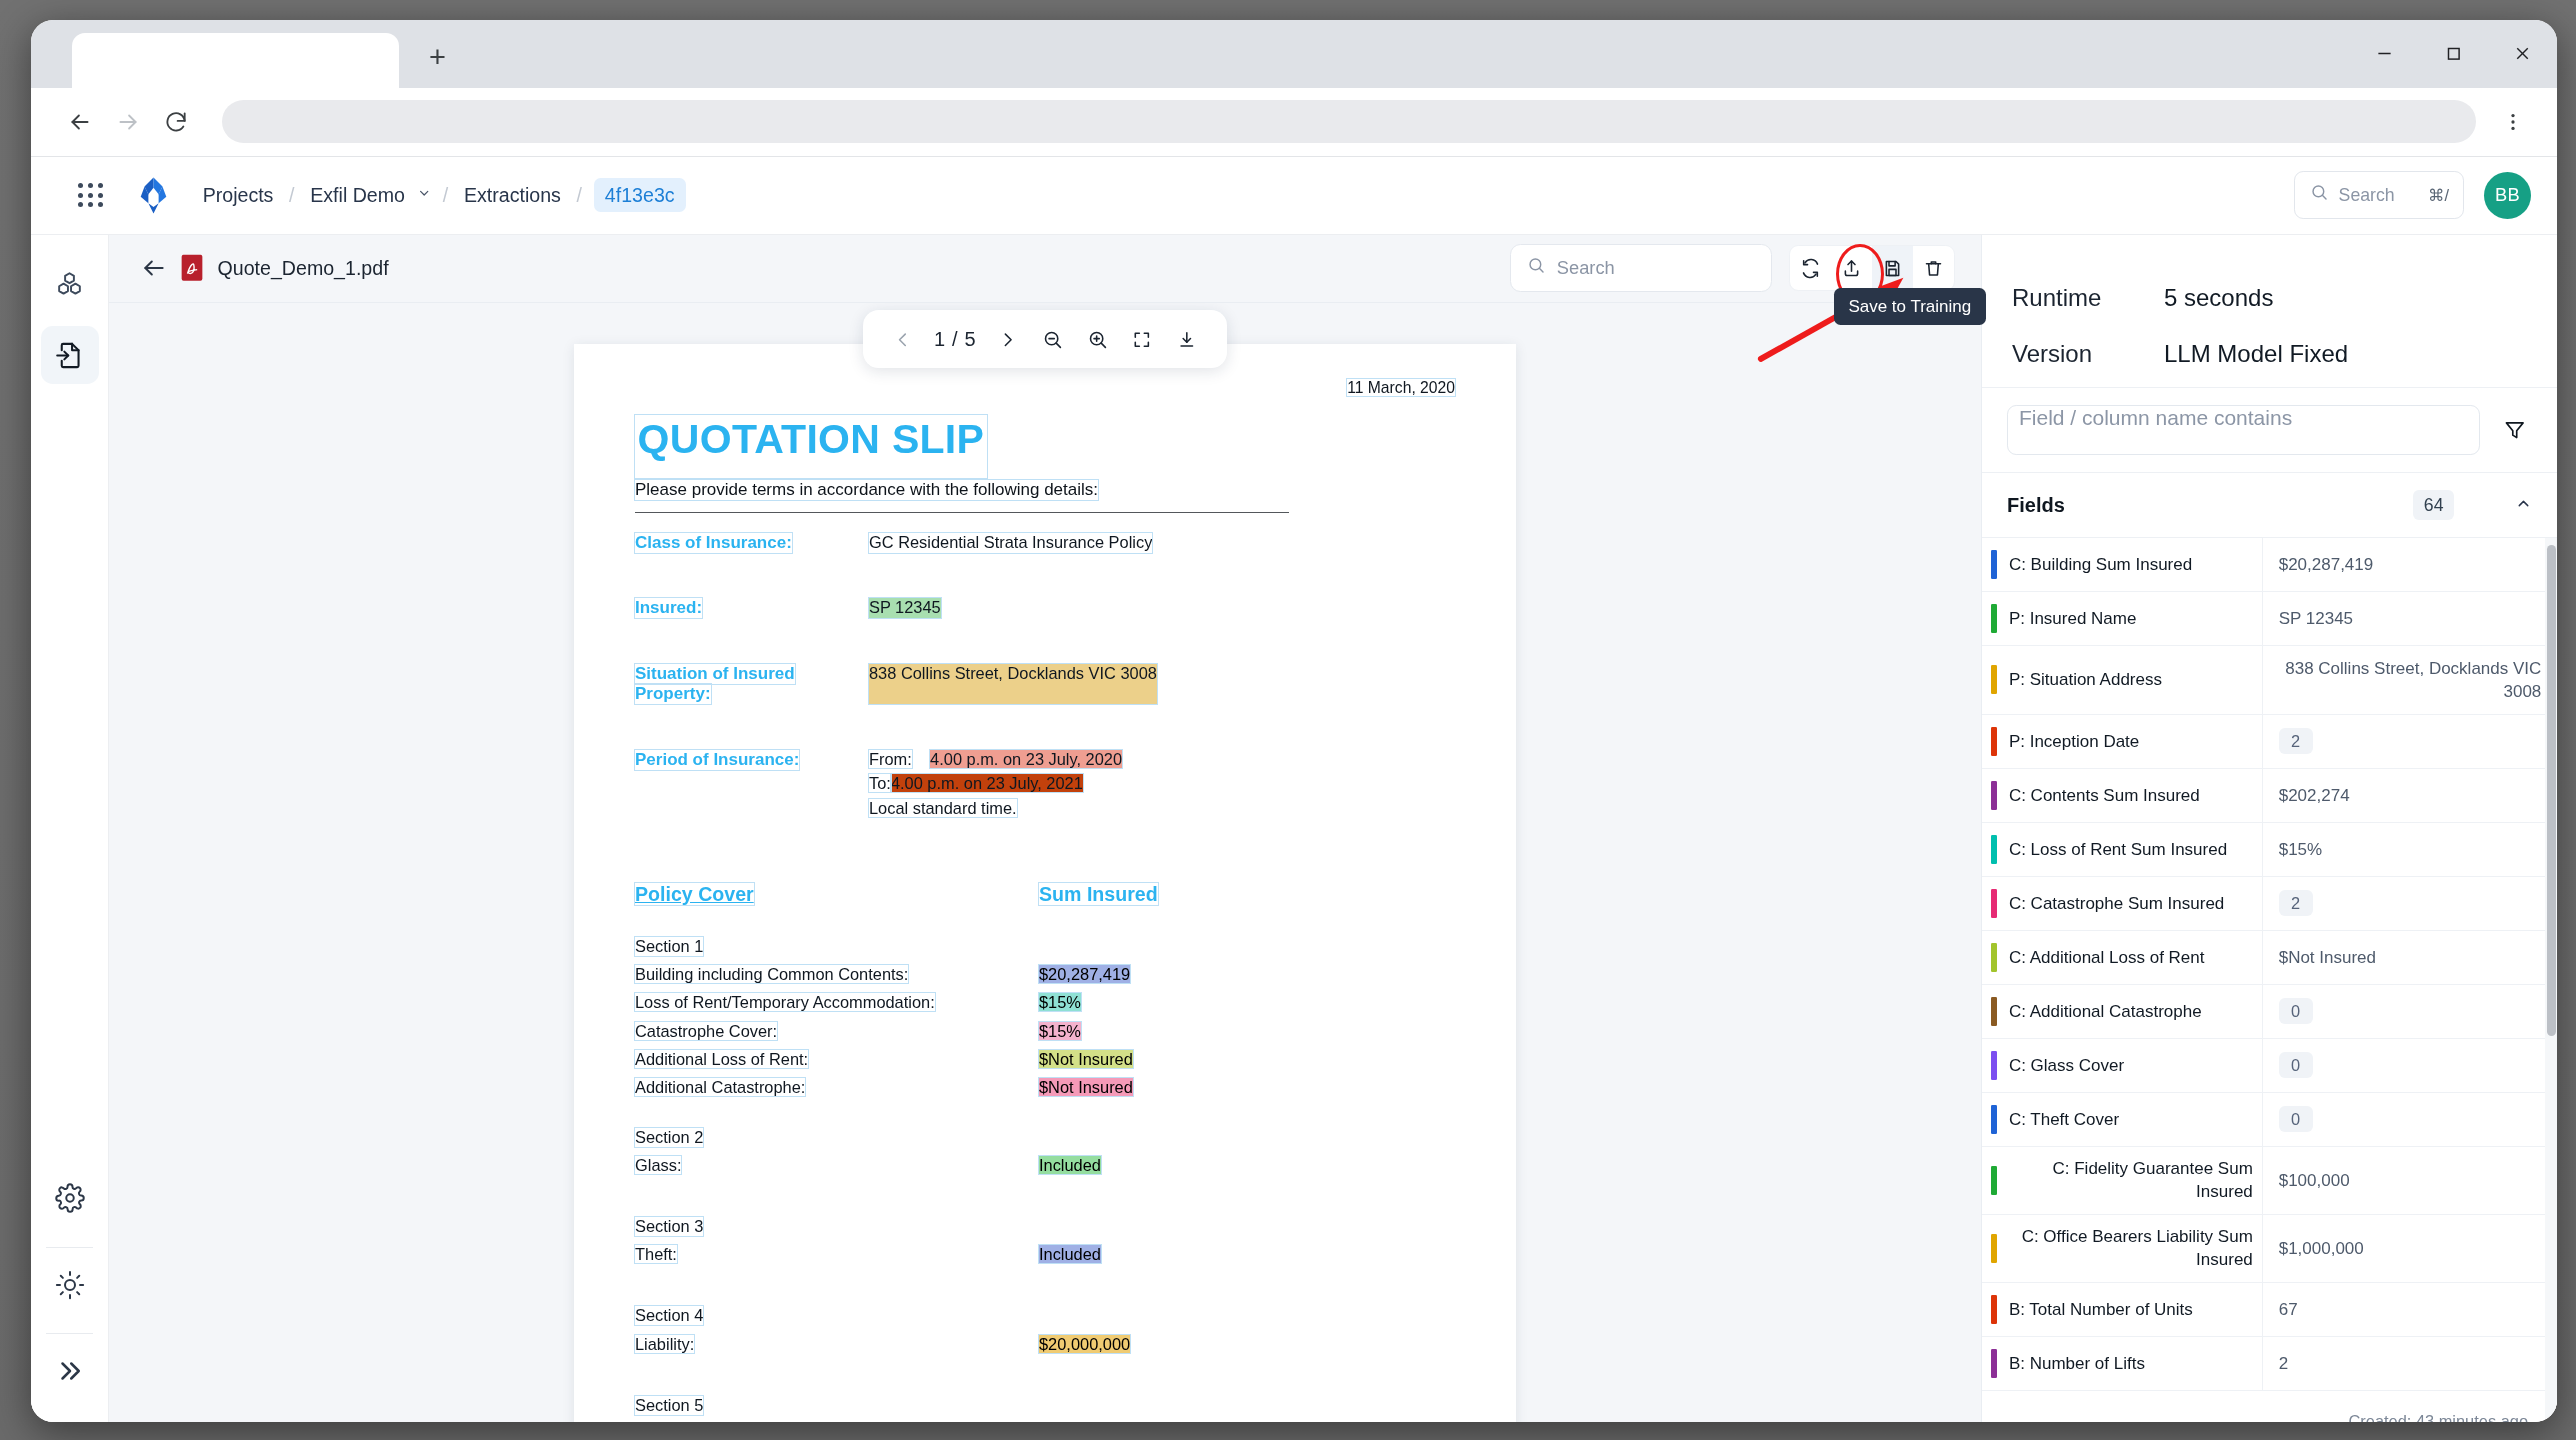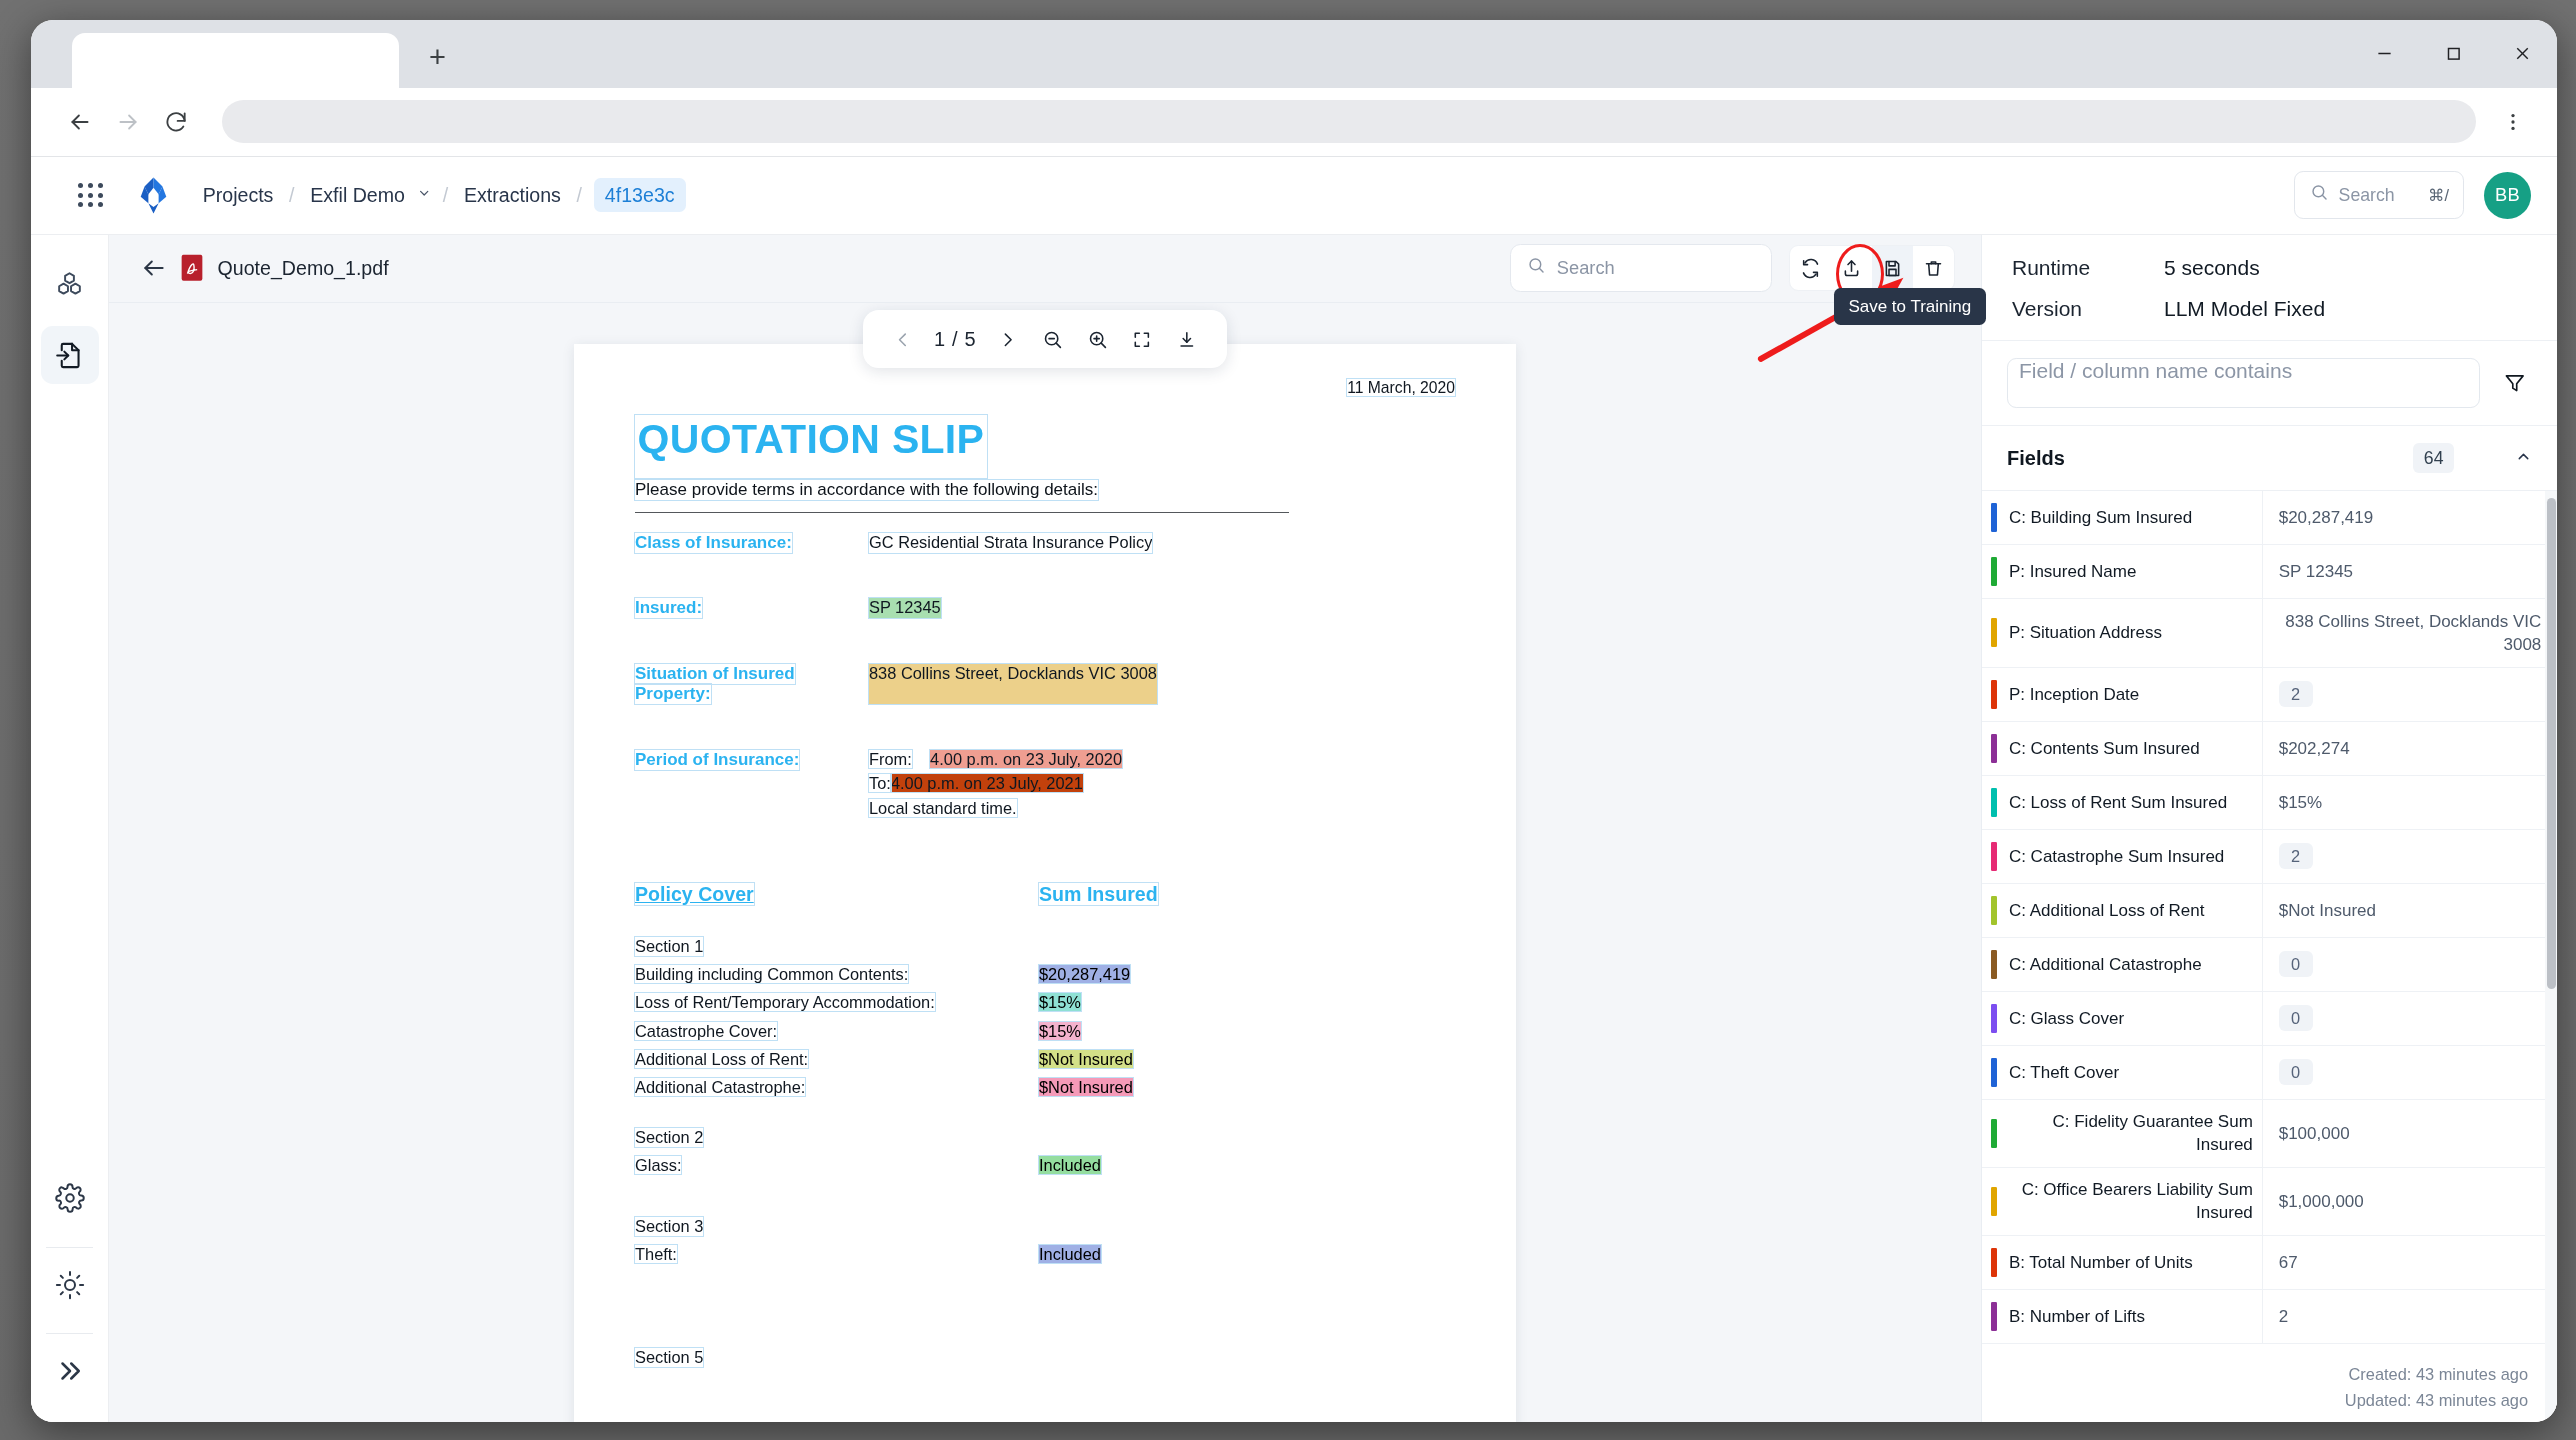--- a/index.html
+++ b/index.html
@@ -178,21 +178,21 @@
   .crow .a { width: 404px; flex:none; font-size: 16.4px; color:#0f1720; }
   .crow .b { font-size: 16.4px; }
   .sect { font-size: 16.4px; color:#0f1720; display:inline-block; }
 
   
   .rpanel {
     width: 576px; flex:none; border-left:0.7px solid #e9edf2; background:#fff;
     display:flex; flex-direction:column; min-height:0;
   }
   .meta { padding: 21px 30px 19.6px 30px; }
-  .meta-row { display:flex; margin-bottom: 17px; font-size: 21px; }
+  .meta-row { display:flex; margin-bottom: 17px; font-size: 24px; margin-top: 28px; }
   .meta-row:last-child { margin-bottom: 0; }
   .meta-k { width: 152px; flex:none; color:#1b2430; }
   .meta-v { color:#111a24; }
   .filterbar { border-top:0.7px solid #edf0f4; border-bottom:0.7px solid #edf0f4;
                padding: 17px 25px; display:flex; align-items:center; gap: 17px; }
   .finput {
     flex:1; height: 50px; border:0.7px solid #e3e8ee; border-radius:9.2px;
     display:flex; align-items:flex-start; padding: 0 11px; color:#8c96a6; font-size: 21px;
   }
   .fbtn { width: 35px; height: 35px; display:flex; align-items:center; justify-content:center; color:#101820;}
@@ -587,20 +587,27 @@
             <div>
               <div style="margin-bottom:9.2px"><span class="sect bx">Section 3</span></div>
               <div class="crow">
                 <div class="a"><span class="bx">Theft:</span></div>
                 <div class="b"><span class="bx" style="background:#9fb0e5">Included</span></div>
               </div>
             </div>
 
             <div class="gapL"></div>
 
+            <div>
+              <div style="margin-bottom:9.2px"><span class="sect bx">Section 4</span></div>
+              <div class="crow">
+                <div class="a"><span class="bx">Liability:</span></div>
+                <div class="b"><span class="bx" style="background:#f0cb72">$20,000,000</span></div>
+              </div>
+            </div>
 
             <div class="gapL"></div>
 
             <div>
               <div style="margin-bottom:9.2px"><span class="sect bx">Section 5</span></div>
 
             </div>
 
           </div>
         </div>

